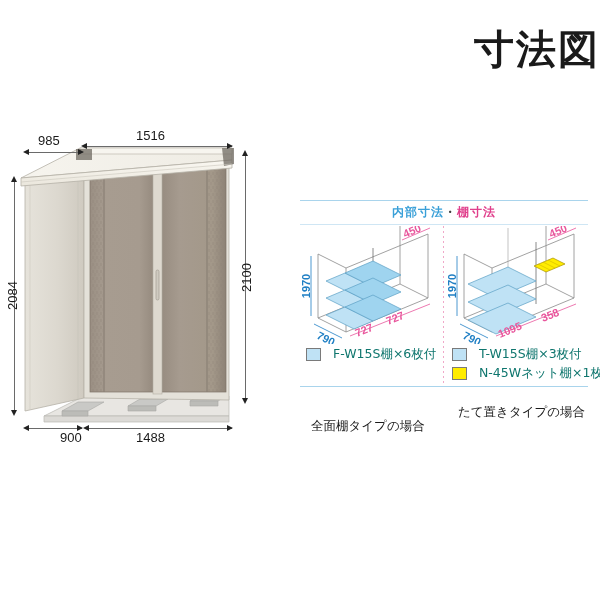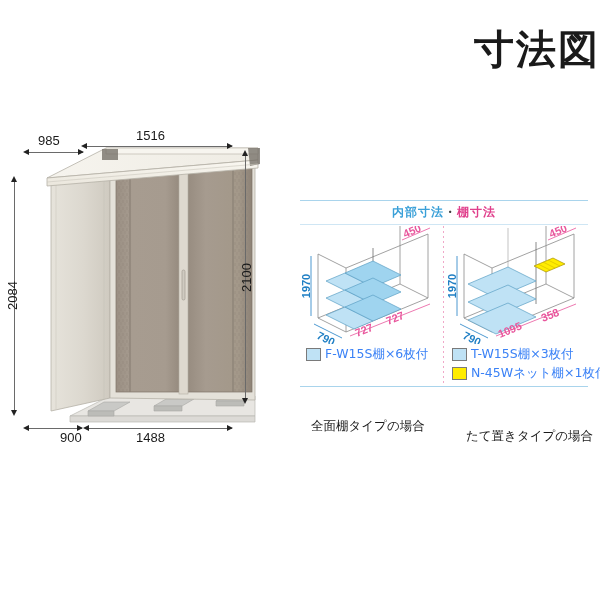--- a/index.html
+++ b/index.html
@@ -27,41 +27,41 @@
   .thin{background:#6a6a6a;}
 
   
   .tick{position:absolute;width:0;height:0;border-style:solid;}
   .tick-r{border-width:3px 0 3px 6px;border-color:transparent transparent transparent #222;}
   .tick-l{border-width:3px 6px 3px 0;border-color:transparent #222 transparent transparent;}
   .tick-d{border-width:6px 3px 0 3px;border-color:#222 transparent transparent transparent;}
   .tick-u{border-width:0 3px 6px 3px;border-color:transparent transparent #222 transparent;}
 
   
-  #cabinet{position:absolute;left:0;top:130px;width:290px;height:310px;padding-left:26px;}
+  #cabinet{position:absolute;left:0;top:130px;width:290px;height:310px;}
   #cabinet svg{display:block;}
 
   
   #panel{position:absolute;left:300px;top:200px;width:288px;height:192px;}
   .rule{position:absolute;left:0;width:288px;height:1px;background:#a9d4ec;}
   .rule2{position:absolute;left:0;width:288px;height:1px;background:#cfe6f4;}
   .panel-head{
     position:absolute;left:0;top:4px;width:288px;text-align:center;
     font-size:12px;font-weight:bold;letter-spacing:1px;
     font-family:"DejaVu Sans",sans-serif;
   }
   .head-blue{color:#3aa0d8;}
   .head-dot{color:#3f3f3f;}
   .head-pink{color:#e0408c;}
   .vdivider{position:absolute;left:143px;top:26px;width:1px;height:160px;
             background:repeating-linear-gradient(to bottom,#f0a8c8 0 2px,transparent 2px 5px);}
 
   
-  .legend{position:absolute;font-size:12.5px;color:#3b82f6;white-space:nowrap;
-          font-family:"DejaVu Sans",sans-serif;display:flex;align-items:center;gap:4px;}
+  .legend{position:absolute;font-size:12.5px;color:#0f766e;white-space:nowrap;
+          font-family:"DejaVu Sans",sans-serif;display:flex;align-items:center;gap:12px;}
   .sw{width:13px;height:11px;border:1px solid #7a7a7a;display:inline-block;}
   .sw-blue{background:#bfe2f5;}
   .sw-yellow{background:#ffec00;}
 
   
   .caption{position:absolute;font-size:12.5px;color:#1a1a1a;white-space:nowrap;
            font-family:"DejaVu Sans",sans-serif;}
 
   
   .dimblue{fill:#1f7fc4;font-size:11px;font-family:"Liberation Sans",sans-serif;font-weight:bold;}
@@ -307,15 +307,15 @@
     </div>
     <div class="legend" style="left:152px;top:165px;">
       <span class="sw sw-yellow"></span>
       <span>N-45Wネット棚×1枚付</span>
     </div>
 
     <div class="rule" style="top:186px;"></div>
   </div>
 
   <div class="caption" style="left:311px;top:418px;">全面棚タイプの場合</div>
-  <div class="caption" style="left:458px;top:428px;margin-left:8px;">たて置きタイプの場合</div>
+  <div class="caption" style="left:458px;top:404px;">たて置きタイプの場合</div>
 
 </div>
 
 </body></html>

